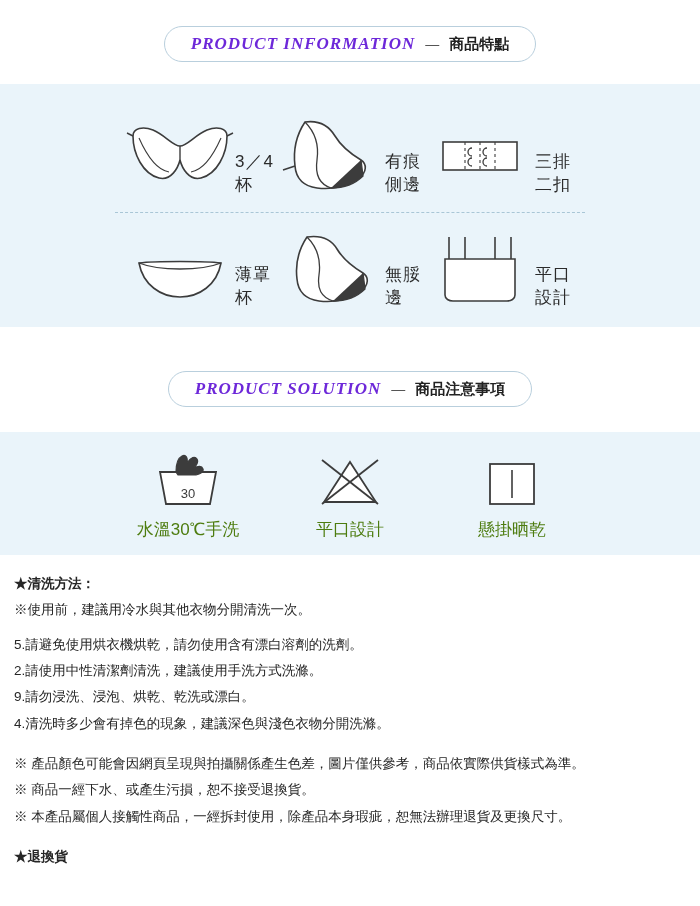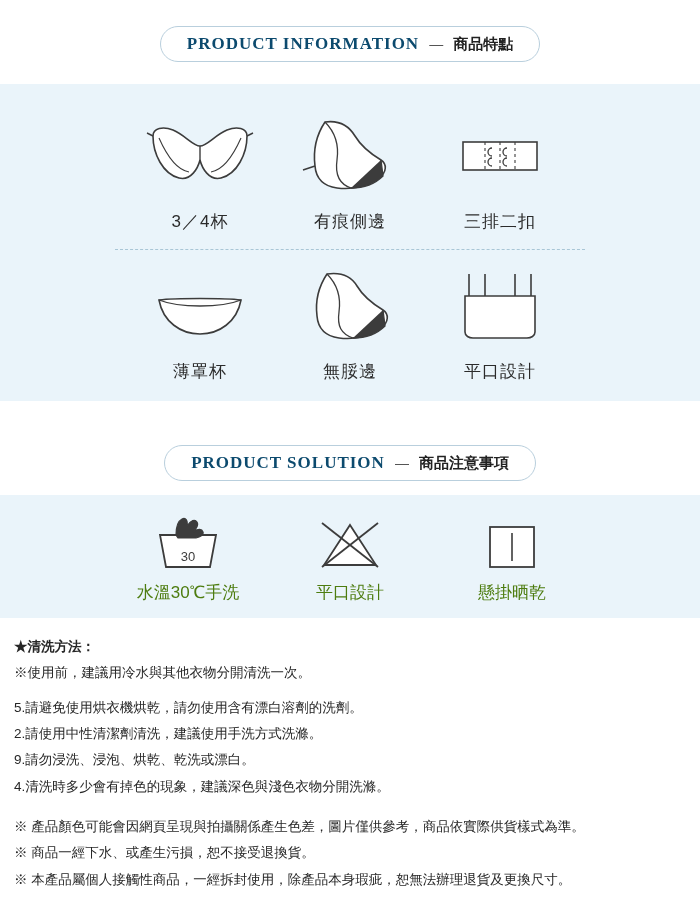--- a/index.html
+++ b/index.html
@@ -32,24 +32,25 @@
     justify-content: center;
     gap: 10px;
     border: 1px solid #b9cfdd;
     border-radius: 18px;
     padding: 7px 26px;
     background: #ffffff;
     white-space: nowrap;
   }
   .heading-en {
     font-family: "Liberation Serif", serif;
+    font-style: italic;
     font-weight: bold;
     font-size: 17px;
     letter-spacing: 1px;
-    color: #0c4a6e;
+    color: #6d28d9;
   }
   .heading-dash {
     color: #555;
     font-size: 14px;
     letter-spacing: 0;
   }
   .heading-zh {
     font-size: 15px;
     color: #222222;
     font-weight: bold;
@@ -62,22 +63,21 @@
     padding: 24px 0 18px 0;
   }
   .feature-row {
     display: flex;
     justify-content: center;
     align-items: flex-end;
   }
   .feature-cell {
     width: 150px;
     display: flex;
-    flex-direction: column;
-    align-items: center;
+    align-items: flex-end;
   }
   .feature-art {
     height: 88px;
     display: flex;
     align-items: flex-end;
     justify-content: center;
   }
   .feature-label {
     margin-top: 14px;
     font-size: 17px;
@@ -87,21 +87,21 @@
   .divider {
     width: 470px;
     margin: 16px auto 8px auto;
     border-top: 1px dashed #a9c6d6;
     height: 0;
   }
 
   
   .care-panel {
     background: #eaf4fa;
-    margin-top: 14px;
+    margin-top: 25px;
     padding: 20px 0 14px 0;
   }
   .care-row {
     display: flex;
     justify-content: center;
     align-items: flex-end;
     gap: 42px;
   }
   .care-cell {
     width: 120px;

